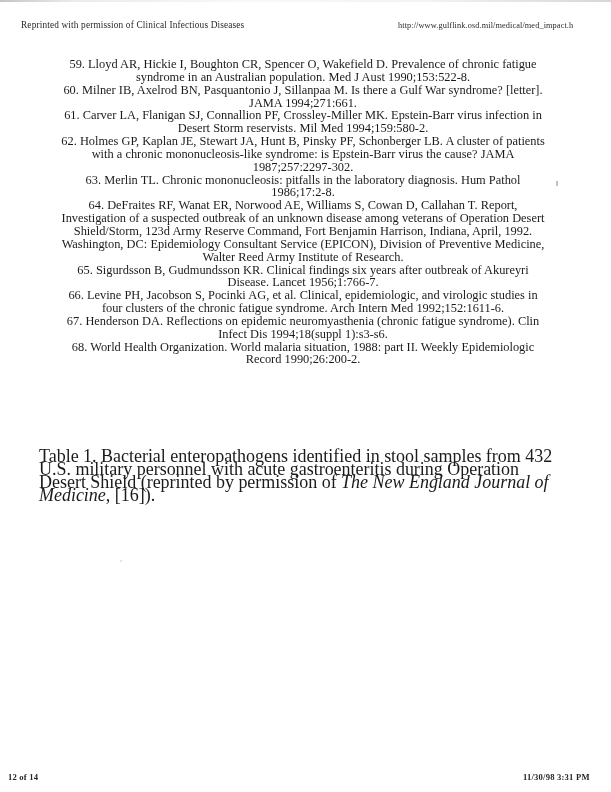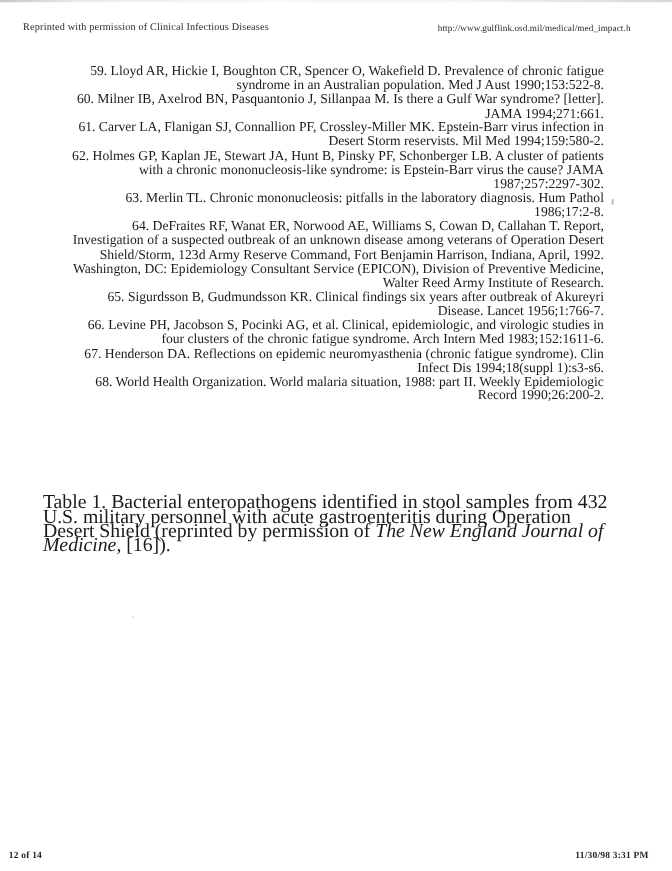--- a/index.html
+++ b/index.html
@@ -65,21 +65,21 @@
   
   .reference-list {
     position: absolute;
     left: 57px;
     top: 58px;
     width: 492px;
   }
   .reference-item {
     font-size: 12.4px;
     line-height: 12.85px;
-    text-align: right;
+    text-align: center;
     margin: 0;
     letter-spacing: -0.02px;
     word-spacing: 0.1px;
   }
 
   
   .table-caption {
     position: absolute;
     left: 39px;
     top: 450px;
@@ -163,21 +163,21 @@
   </div>
 
   <div class="reference-list">
     <p class="reference-item">59. Lloyd AR, Hickie I, Boughton CR, Spencer O, Wakefield D. Prevalence of chronic fatigue syndrome in an Australian population. Med J Aust 1990;153:522-8.</p>
     <p class="reference-item">60. Milner IB, Axelrod BN, Pasquantonio J, Sillanpaa M. Is there a Gulf War syndrome? [letter]. JAMA 1994;271:661.</p>
     <p class="reference-item">61. Carver LA, Flanigan SJ, Connallion PF, Crossley-Miller MK. Epstein-Barr virus infection in Desert Storm reservists. Mil Med 1994;159:580-2.</p>
     <p class="reference-item">62. Holmes GP, Kaplan JE, Stewart JA, Hunt B, Pinsky PF, Schonberger LB. A cluster of patients with a chronic mononucleosis-like syndrome: is Epstein-Barr virus the cause? JAMA 1987;257:2297-302.</p>
     <p class="reference-item">63. Merlin TL. Chronic mononucleosis: pitfalls in the laboratory diagnosis. Hum Pathol 1986;17:2-8.</p>
     <p class="reference-item">64. DeFraites RF, Wanat ER, Norwood AE, Williams S, Cowan D, Callahan T. Report, Investigation of a suspected outbreak of an unknown disease among veterans of Operation Desert Shield/Storm, 123d Army Reserve Command, Fort Benjamin Harrison, Indiana, April, 1992. Washington, DC: Epidemiology Consultant Service (EPICON), Division of Preventive Medicine, Walter Reed Army Institute of Research.</p>
     <p class="reference-item">65. Sigurdsson B, Gudmundsson KR. Clinical findings six years after outbreak of Akureyri Disease. Lancet 1956;1:766-7.</p>
-    <p class="reference-item">66. Levine PH, Jacobson S, Pocinki AG, et al. Clinical, epidemiologic, and virologic studies in four clusters of the chronic fatigue syndrome. Arch Intern Med 1983;152:1611-6.</p>
+    <p class="reference-item">66. Levine PH, Jacobson S, Pocinki AG, et al. Clinical, epidemiologic, and virologic studies in four clusters of the chronic fatigue syndrome. Arch Intern Med 1992;152:1611-6.</p>
     <p class="reference-item">67. Henderson DA. Reflections on epidemic neuromyasthenia (chronic fatigue syndrome). Clin Infect Dis 1994;18(suppl 1):s3-s6.</p>
     <p class="reference-item">68. World Health Organization. World malaria situation, 1988: part II. Weekly Epidemiologic Record 1990;26:200-2.</p>
   </div>
 
   <div class="table-caption"><span>Table 1. Bacterial enteropathogens identified in stool samples from 432 U.S. military personnel with acute gastroenteritis during Operation Desert Shield (reprinted by permission of </span><span class="journal-title">The New England Journal of Medicine</span><span>, [16]).</span></div>
 
   <div class="table-body-blank"></div>
 
   <div class="scan-speck"></div>
   <div class="scan-speck-2"></div>

